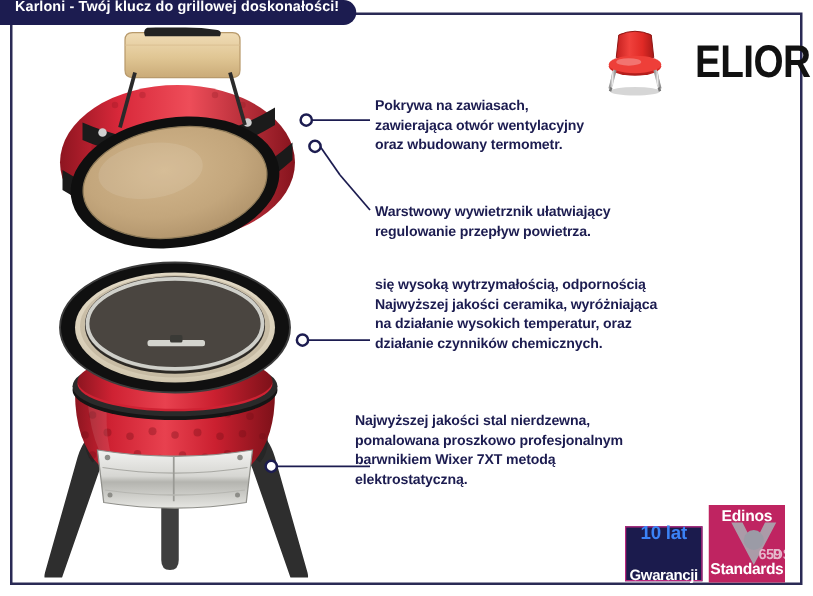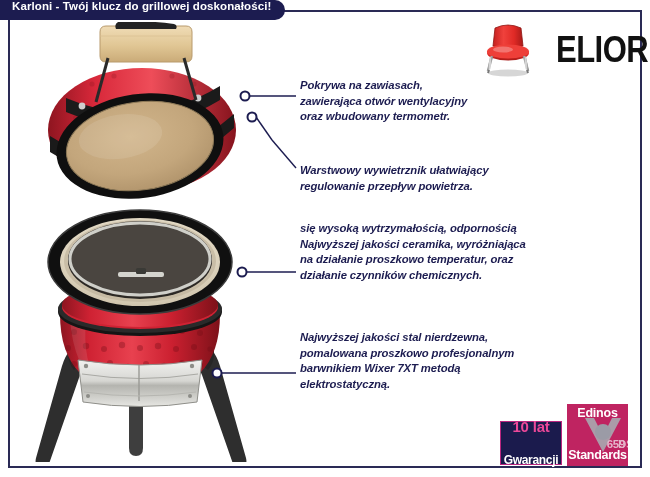--- a/index.html
+++ b/index.html
@@ -52,35 +52,35 @@
 
   
   .callout-layer { position:absolute; inset:0; z-index:10; pointer-events:none; }
   .callout-layer svg { position:absolute; left:0; top:0; }
 
   .feature {
     position:absolute; z-index:12;
     color:#1c1c50; font-size:11.3px; font-weight:bold; line-height:1.38;
     letter-spacing:-0.1px;
   }
-  .feature .line { display:block; white-space:nowrap;font-style:italic; }
+  .feature .line { display:block; white-space:nowrap; }
   #feat-0 { left:300px; top:78px; }
   #feat-1 { left:300px; top:163px; }
   #feat-2 { left:300px; top:221px; }
-  #feat-3 { left:300px; top:330px; }
+  #feat-3 { left:284px; top:330px; }
 
   
   .badge-warranty {
     position:absolute; left:500px; top:421px; width:62px; height:44px;
     background:#1b1b4d; border:1px solid #b9267f;
     display:flex; flex-direction:column; align-items:center; justify-content:center;
     z-index:18;
   }
   .badge-warranty .w-top {
-    color:#ec4899; font-size:15px; font-weight:bold; line-height:1.05; letter-spacing:-0.2px;
+    color:#3b82f6; font-size:15px; font-weight:bold; line-height:1.05; letter-spacing:-0.2px;
   }
   .badge-warranty .w-bot {
     color:#ffffff; font-size:12px; font-weight:bold; line-height:1.1; letter-spacing:-0.3px;margin-top:19px;
   }
 
   .badge-edinos {
     position:absolute; left:567px; top:404px; width:61px; height:62px;
     background:#bf2461; z-index:18; overflow:hidden;
   }
   .badge-edinos .e-name {
@@ -323,21 +323,21 @@
   </div>
 
   <div class="feature" id="feat-1">
     <span class="line">Warstwowy wywietrznik ułatwiający</span>
     <span class="line">regulowanie przepływ powietrza.</span>
   </div>
 
   <div class="feature" id="feat-2">
     <span class="line">się wysoką wytrzymałością, odpornością</span>
     <span class="line">Najwyższej jakości ceramika, wyróżniająca</span>
-    <span class="line">na działanie proszkowo temperatur, oraz</span>
+    <span class="line">na działanie wysokich temperatur, oraz</span>
     <span class="line">działanie czynników chemicznych.</span>
   </div>
 
   <div class="feature" id="feat-3">
     <span class="line">Najwyższej jakości stal nierdzewna,</span>
     <span class="line">pomalowana proszkowo profesjonalnym</span>
     <span class="line">barwnikiem Wixer 7XT metodą</span>
     <span class="line">elektrostatyczną.</span>
   </div>
 

